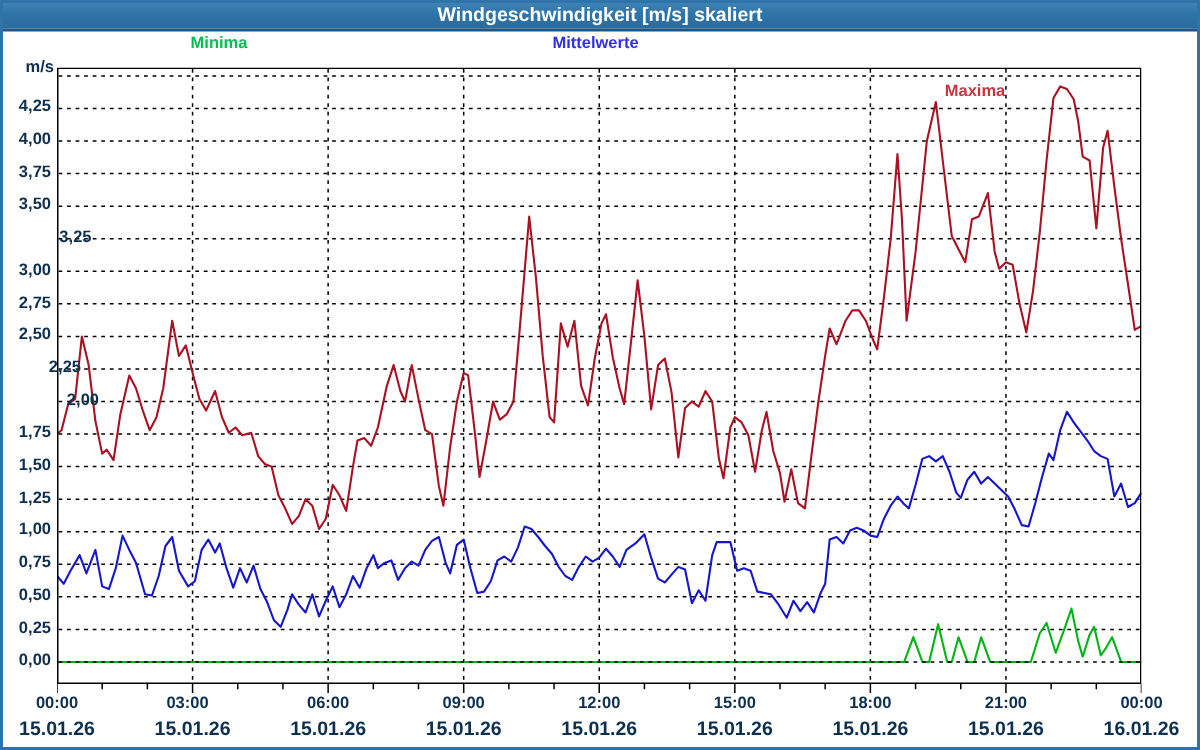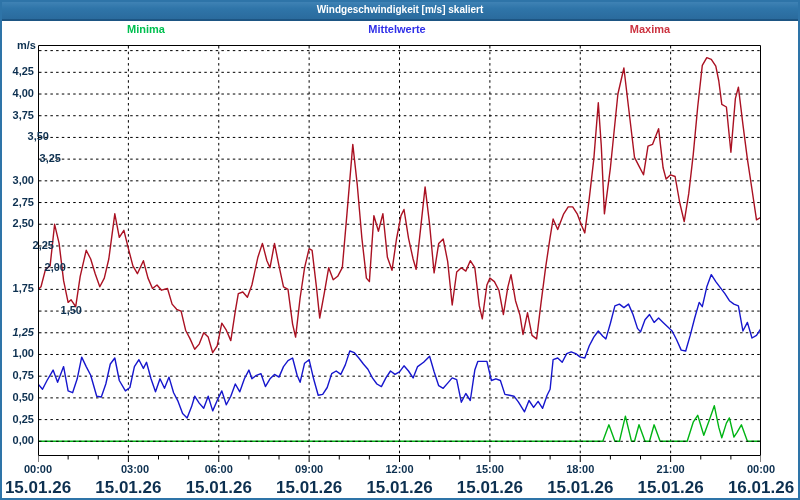--- a/index.html
+++ b/index.html
@@ -5,33 +5,33 @@
   html,body{margin:0;padding:0;background:#888;}
   .window{
     position:relative;width:800px;height:500px;background:#ffffff;
     font-family:"Liberation Sans","DejaVu Sans",sans-serif;overflow:hidden;
   }
   .outer-border{position:absolute;inset:0;border:2px solid #2e74a8;pointer-events:none;z-index:50;}
   .titlebar{
     position:absolute;left:0;top:0;width:800px;height:21px;
     background:linear-gradient(180deg,#4486b8 0%,#2f75a9 45%,#2a6b9d 100%);
     border-bottom:2px solid #1d5583;box-sizing:border-box;
-    color:#ffffff;font-size:10px;font-weight:bold;text-align:center;line-height:19px;
+    color:#ffffff;font-size:13px;font-weight:bold;text-align:center;line-height:19px;
   }
   .legend-label{position:absolute;top:23px;height:14px;font-size:11px;font-weight:bold;transform:translateX(-50%);white-space:nowrap;}
   .legend-minima{left:146px;color:#00c050;}
   .legend-mittelwerte{left:397px;color:#3030e8;}
-  .legend-maxima{left:650px;color:#cc3340;}
+  .legend-maxima{left:650px;color:#cc3340;margin-top:32px;}
   .mps-label{position:absolute;left:0;top:39px;width:36px;text-align:right;font-size:11px;font-weight:bold;color:#0d3050;}
   .chart-svg{position:absolute;left:38px;top:45px;}
   .y-labels{position:absolute;left:0;top:0;width:34px;height:500px;}
   .y-tick-label{position:absolute;left:0;width:34px;text-align:right;font-size:11px;font-weight:bold;color:#0d3050;}
   .x-labels{position:absolute;left:0;top:0;width:800px;height:500px;}
   .x-tick-time{position:absolute;top:463px;transform:translateX(-50%);font-size:11px;font-weight:bold;color:#0d3050;white-space:nowrap;}
-  .x-tick-date{position:absolute;top:478px;transform:translateX(-50%);font-size:17px;font-weight:bold;color:#0d3050;white-space:nowrap;}
+  .x-tick-date{position:absolute;top:478px;transform:translateX(-50%);font-size:13px;font-weight:bold;color:#0d3050;white-space:nowrap;}
 </style>
 </head>
 <body>
 
 <div class="window">
   <div class="titlebar">
     <span>Windgeschwindigkeit [m/s] skaliert</span>
   </div>
 
   <div class="legend-label legend-minima">Minima</div>
@@ -98,38 +98,38 @@
         <line x1="692.875" y1="411" x2="692.875" y2="414.5" stroke="#000" stroke-width="1"></line>
         <line x1="723" y1="411" x2="723" y2="417" stroke="#000" stroke-width="1"></line>
       </svg>
     </div>
   <div class="y-labels" id="y-labels">
       <div class="y-tick-label" style="top: 434.3px;">0,00</div>
       <div class="y-tick-label" style="top: 412.595px;">0,25</div>
       <div class="y-tick-label" style="top: 390.89px;">0,50</div>
       <div class="y-tick-label" style="top: 369.185px;">0,75</div>
       <div class="y-tick-label" style="top: 347.48px;">1,00</div>
-      <div class="y-tick-label" style="top: 325.775px; font-style: italic;">1,25</div>
-      <div class="y-tick-label" style="top: 304.07px; padding-left: 48px;">1,50</div>
+      <div class="y-tick-label" style="top: 325.775px;">1,25</div>
+      <div class="y-tick-label" style="top: 304.07px;">1,50</div>
       <div class="y-tick-label" style="top: 282.365px;">1,75</div>
       <div class="y-tick-label" style="top: 260.66px; padding-left: 32px;">2,00</div>
       <div class="y-tick-label" style="top: 238.955px; margin-left: 20px;">2,25</div>
       <div class="y-tick-label" style="top: 217.25px;">2,50</div>
       <div class="y-tick-label" style="top: 195.545px;">2,75</div>
       <div class="y-tick-label" style="top: 173.84px;">3,00</div>
       <div class="y-tick-label" style="top: 152.135px; padding-left: 27px;">3,25</div>
-      <div class="y-tick-label" style="top: 130.43px; margin-left: 15px;">3,50</div>
+      <div class="y-tick-label" style="top: 130.43px;">3,50</div>
       <div class="y-tick-label" style="top: 108.725px;">3,75</div>
       <div class="y-tick-label" style="top: 87.02px;">4,00</div>
       <div class="y-tick-label" style="top: 65.315px;">4,25</div>
     </div>
   <div class="x-labels" id="x-labels">
       <div class="x-tick-time" style="left: 38px;">00:00</div>
       <div class="x-tick-date" style="left: 38px;">15.01.26</div>
-      <div class="x-tick-time" style="left: 135px; text-align: center;">03:00</div>
+      <div class="x-tick-time" style="left: 125px; text-align: center;">03:00</div>
       <div class="x-tick-date" style="left: 128.375px;">15.01.26</div>
       <div class="x-tick-time" style="left: 218.75px;">06:00</div>
       <div class="x-tick-date" style="left: 218.75px;">15.01.26</div>
       <div class="x-tick-time" style="left: 309.125px;">09:00</div>
       <div class="x-tick-date" style="left: 309.125px;">15.01.26</div>
       <div class="x-tick-time" style="left: 399.5px;">12:00</div>
       <div class="x-tick-date" style="left: 399.5px;">15.01.26</div>
       <div class="x-tick-time" style="left: 489.875px;">15:00</div>
       <div class="x-tick-date" style="left: 489.875px;">15.01.26</div>
       <div class="x-tick-time" style="left: 580.25px;">18:00</div>

